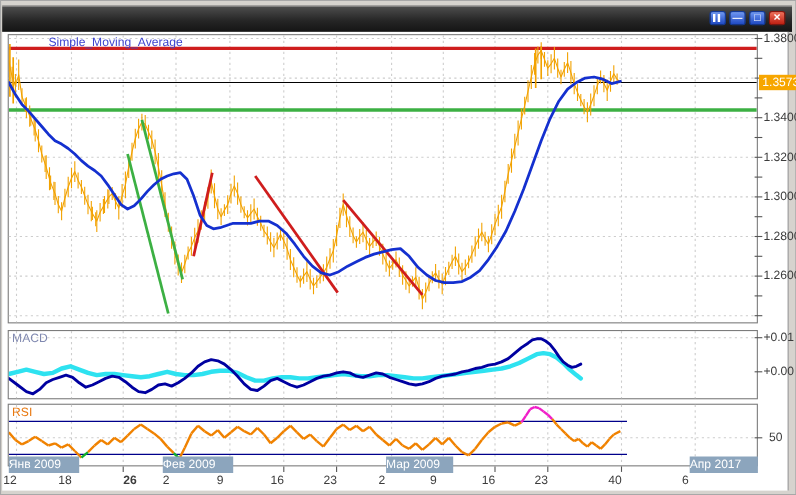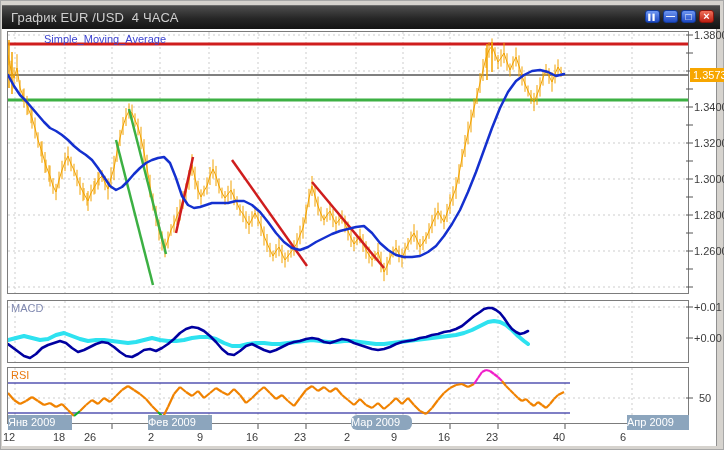--- a/index.html
+++ b/index.html
@@ -47,21 +47,20 @@
   .price-badge{
     position:absolute;left:690px;top:68px;background:#f7a600;color:#ffffff;
     font-size:11px;padding:1px 3px;pointer-events:none;
   }
 </style>
 </head>
 <body>
 
 <div class="screenshot">
   <div class="titlebar">
-    <span class="title">График EUR /USD  4 ЧАСА</span>
     <div class="controls">
         <div class="winbtn" style="background: linear-gradient(rgb(110, 151, 242), rgb(31, 73, 194)); border-color: rgb(18, 58, 154); font-size: 6px;">▌▌</div>
         <div class="winbtn" style="background: linear-gradient(rgb(110, 151, 242), rgb(31, 73, 194)); border-color: rgb(18, 58, 154); font-size: 9px;">—</div>
         <div class="winbtn" style="background: linear-gradient(rgb(110, 151, 242), rgb(31, 73, 194)); border-color: rgb(18, 58, 154); font-size: 10px;">□</div>
         <div class="winbtn" style="background: linear-gradient(rgb(240, 112, 90), rgb(189, 31, 18)); border-color: rgb(140, 21, 12); font-size: 11px;">×</div>
       </div>
   </div>
   <div class="chart-bg"></div>
   <div class="panel main"></div>
   <div class="panel macd"></div>
@@ -490,33 +489,33 @@
       <div class="axis-label" style="left: 694px; top: 101px;">1.3400</div>
       <div class="axis-label" style="left: 694px; top: 137px;">1.3200</div>
       <div class="axis-label" style="left: 694px; top: 173px;">1.3000</div>
       <div class="axis-label" style="left: 694px; top: 209px;">1.2800</div>
       <div class="axis-label" style="left: 694px; top: 245px;">1.2600</div>
       <div class="axis-label" style="left: 694px; top: 301px;">+0.01</div>
       <div class="axis-label" style="left: 694px; top: 332px;">+0.00</div>
       <div class="axis-label" style="left: 699px; top: 392px;">50</div>
       <div class="week-label" style="left: 3px; top: 431px; width: 24px;">12</div>
       <div class="week-label" style="left: 53px; top: 431px; width: 24px;">18</div>
-      <div class="week-label" style="left: 84px; top: 431px; width: 24px;">26</div>
+      <div class="week-label" style="left: 112px; top: 431px; width: 24px; font-weight: bold;">26</div>
       <div class="week-label" style="left: 148px; top: 431px; width: 24px;">2</div>
       <div class="week-label" style="left: 197px; top: 431px; width: 24px;">9</div>
       <div class="week-label" style="left: 246px; top: 431px; width: 24px;">16</div>
       <div class="week-label" style="left: 294px; top: 431px; width: 24px;">23</div>
       <div class="week-label" style="left: 344px; top: 431px; width: 24px;">2</div>
       <div class="week-label" style="left: 391px; top: 431px; width: 24px;">9</div>
       <div class="week-label" style="left: 438px; top: 431px; width: 24px;">16</div>
       <div class="week-label" style="left: 486px; top: 431px; width: 24px;">23</div>
       <div class="week-label" style="left: 553px; top: 431px; width: 24px;">40</div>
       <div class="week-label" style="left: 620px; top: 431px; width: 24px;">6</div>
       <div class="month-badge" style="left: 8px; top: 415px; width: 64px; background: rgb(140, 165, 189);">Янв 2009</div>
       <div class="month-badge" style="left: 148px; top: 415px; width: 64px; background: rgb(140, 165, 189);">Фев 2009</div>
-      <div class="month-badge" style="left: 351px; top: 415px; width: 61px; background: rgb(140, 165, 189); border-radius: 6px;">Мар 2009</div>
-      <div class="month-badge" style="left: 627px; top: 415px; width: 62px; background: rgb(140, 165, 189);">Апр 2009</div>
+      <div class="month-badge" style="left: 351px; top: 415px; width: 61px; background: rgb(140, 165, 189);">Мар 2009</div>
+      <div class="month-badge" style="left: 627px; top: 415px; width: 62px; background: rgb(140, 165, 189);">Апр 2017</div>
     </div>
   <div class="ind-label sma">Simple_Moving_Average</div>
   <div class="ind-label macdl">MACD</div>
   <div class="ind-label rsil">RSI</div>
   <div class="price-badge">1.3573</div>
 </div>
 
 </body></html>

